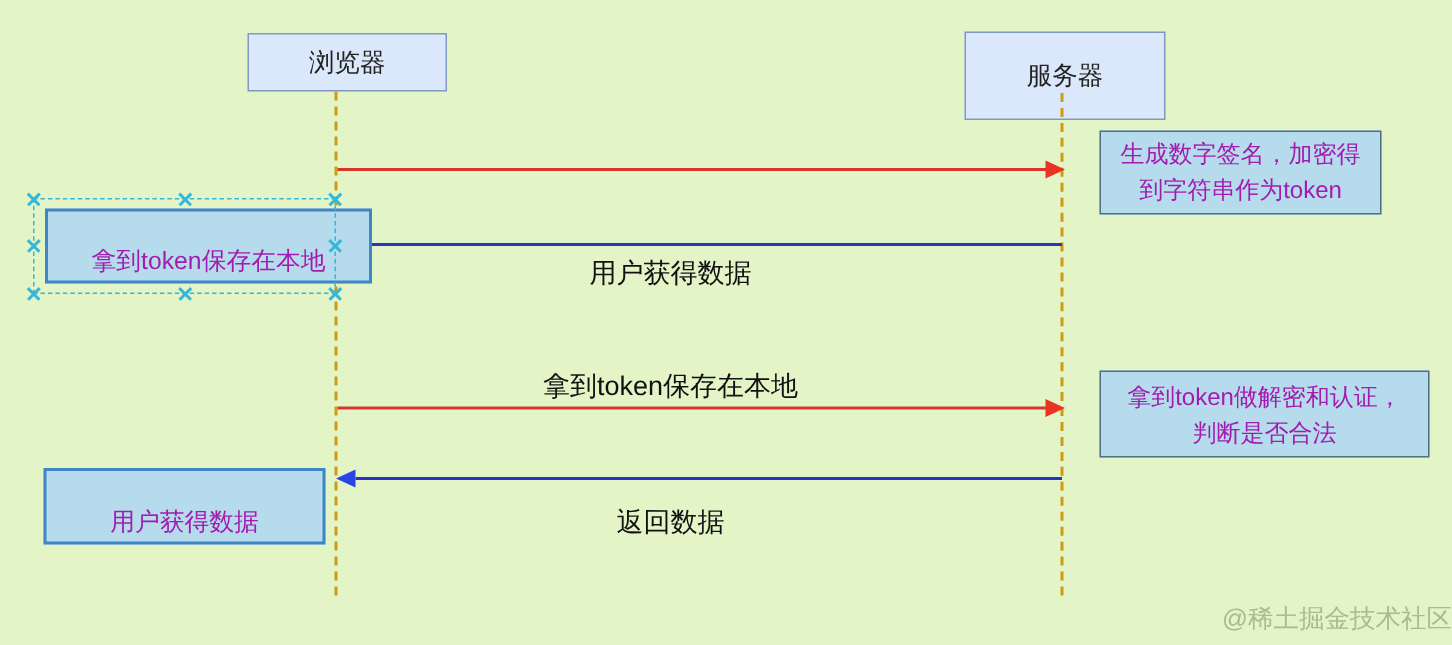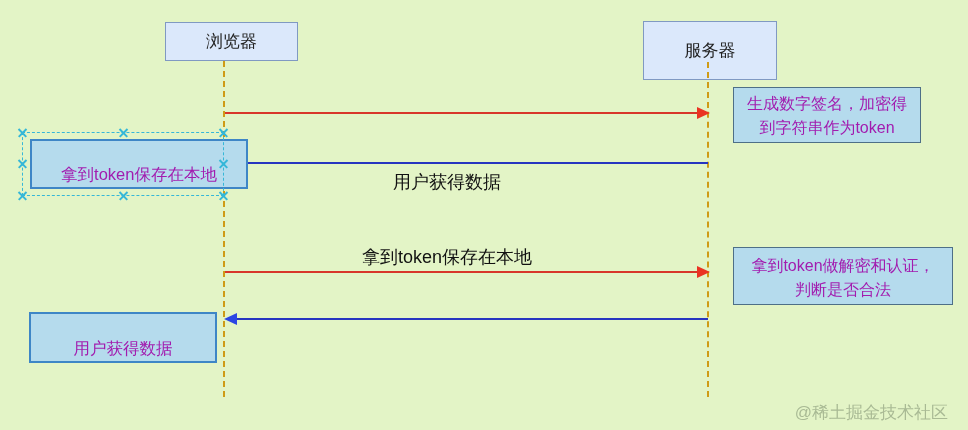--- a/index.html
+++ b/index.html
@@ -69,21 +69,21 @@
                  border:1px dashed var(--selection)}
   .sel-handle{position:absolute;width:9px;height:9px}
   .sel-handle::before,.sel-handle::after{content:"";position:absolute;left:-1px;top:3.6px;width:11px;height:1.7px;background:var(--selection)}
   .sel-handle::before{transform:rotate(45deg)}
   .sel-handle::after{transform:rotate(-45deg)}
   .h-tl{left:-5px;top:-5px}.h-tm{left:calc(50% - 4.5px);top:-5px}.h-tr{right:-5px;top:-5px}
   .h-ml{left:-5px;top:calc(50% - 4.5px)}.h-mr{right:-5px;top:calc(50% - 4.5px)}
   .h-bl{left:-5px;bottom:-5px}.h-bm{left:calc(50% - 4.5px);bottom:-5px}.h-br{right:-5px;bottom:-5px}
 
   
-  .watermark{position:absolute;top:401px;right:20px;font-size:17px;color:var(--watermark);opacity:.85}
+  .watermark{position:absolute;top:401px;right:0;font-size:17px;color:var(--watermark);opacity:.85}
 </style>
 </head>
 <body>
 
 <div class="canvas">
 
   <div class="actor actor-browser">
     <span>浏览器</span>
   </div>
   <div class="actor actor-server">
@@ -107,20 +107,21 @@
   <div class="arrow arrow-red m3">
     <div class="line"></div>
     <div class="head"></div>
   </div>
   <div class="msg-label l3">拿到token保存在本地</div>
 
   <div class="arrow arrow-blue m4">
     <div class="head"></div>
     <div class="line"></div>
   </div>
+  <div class="msg-label l4">返回数据</div>
 
   <div class="note note-left n0">
     <span>拿到token保存在本地</span>
   </div>
 
   <div class="selection-box">
     <span class="sel-handle h-tl"></span>
     <span class="sel-handle h-tm"></span>
     <span class="sel-handle h-tr"></span>
     <span class="sel-handle h-ml"></span>

